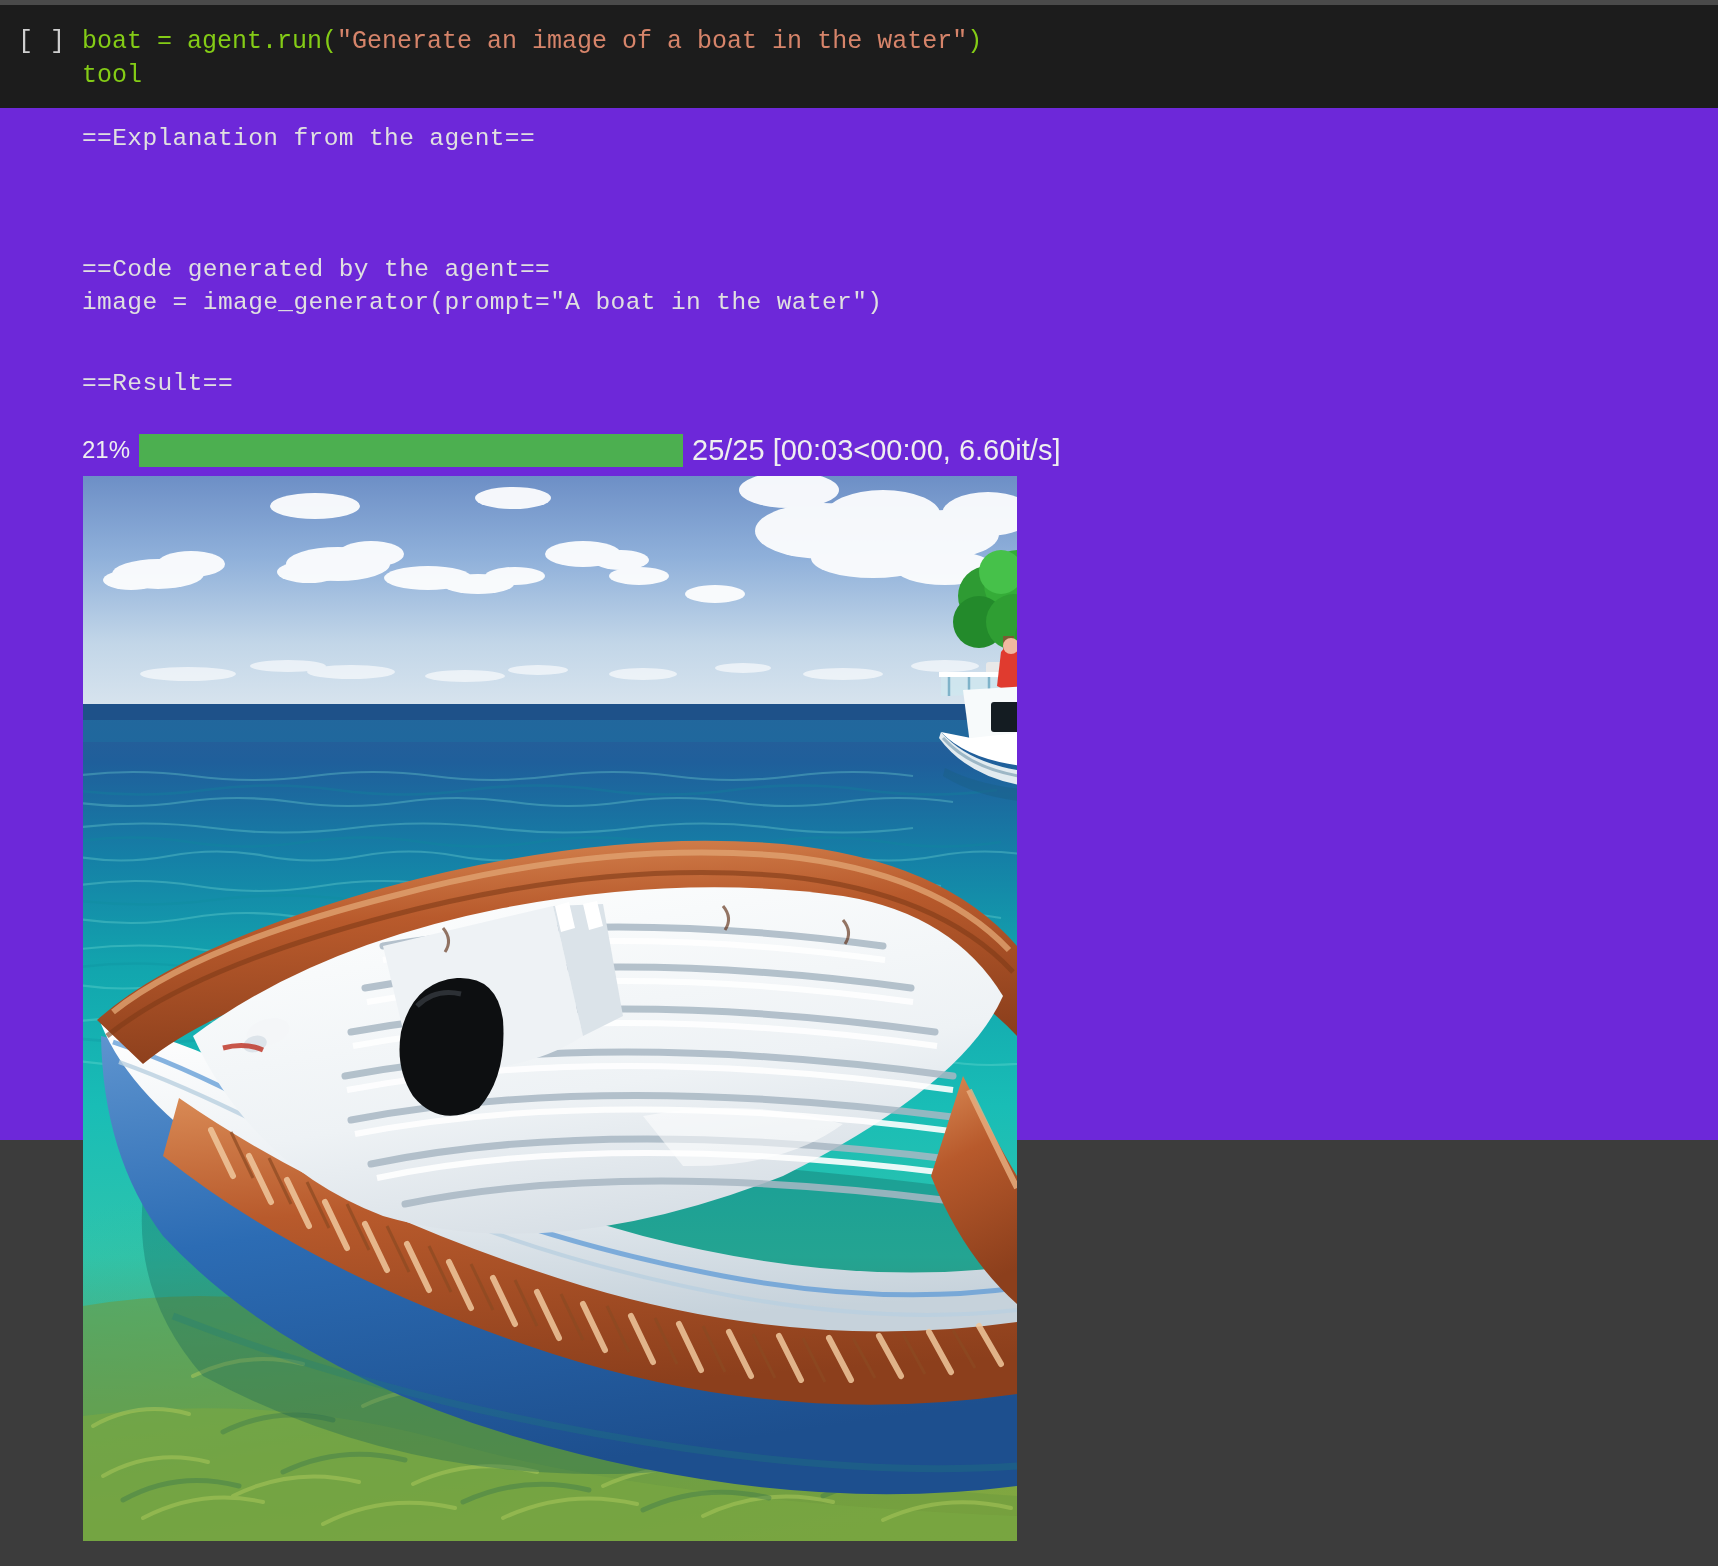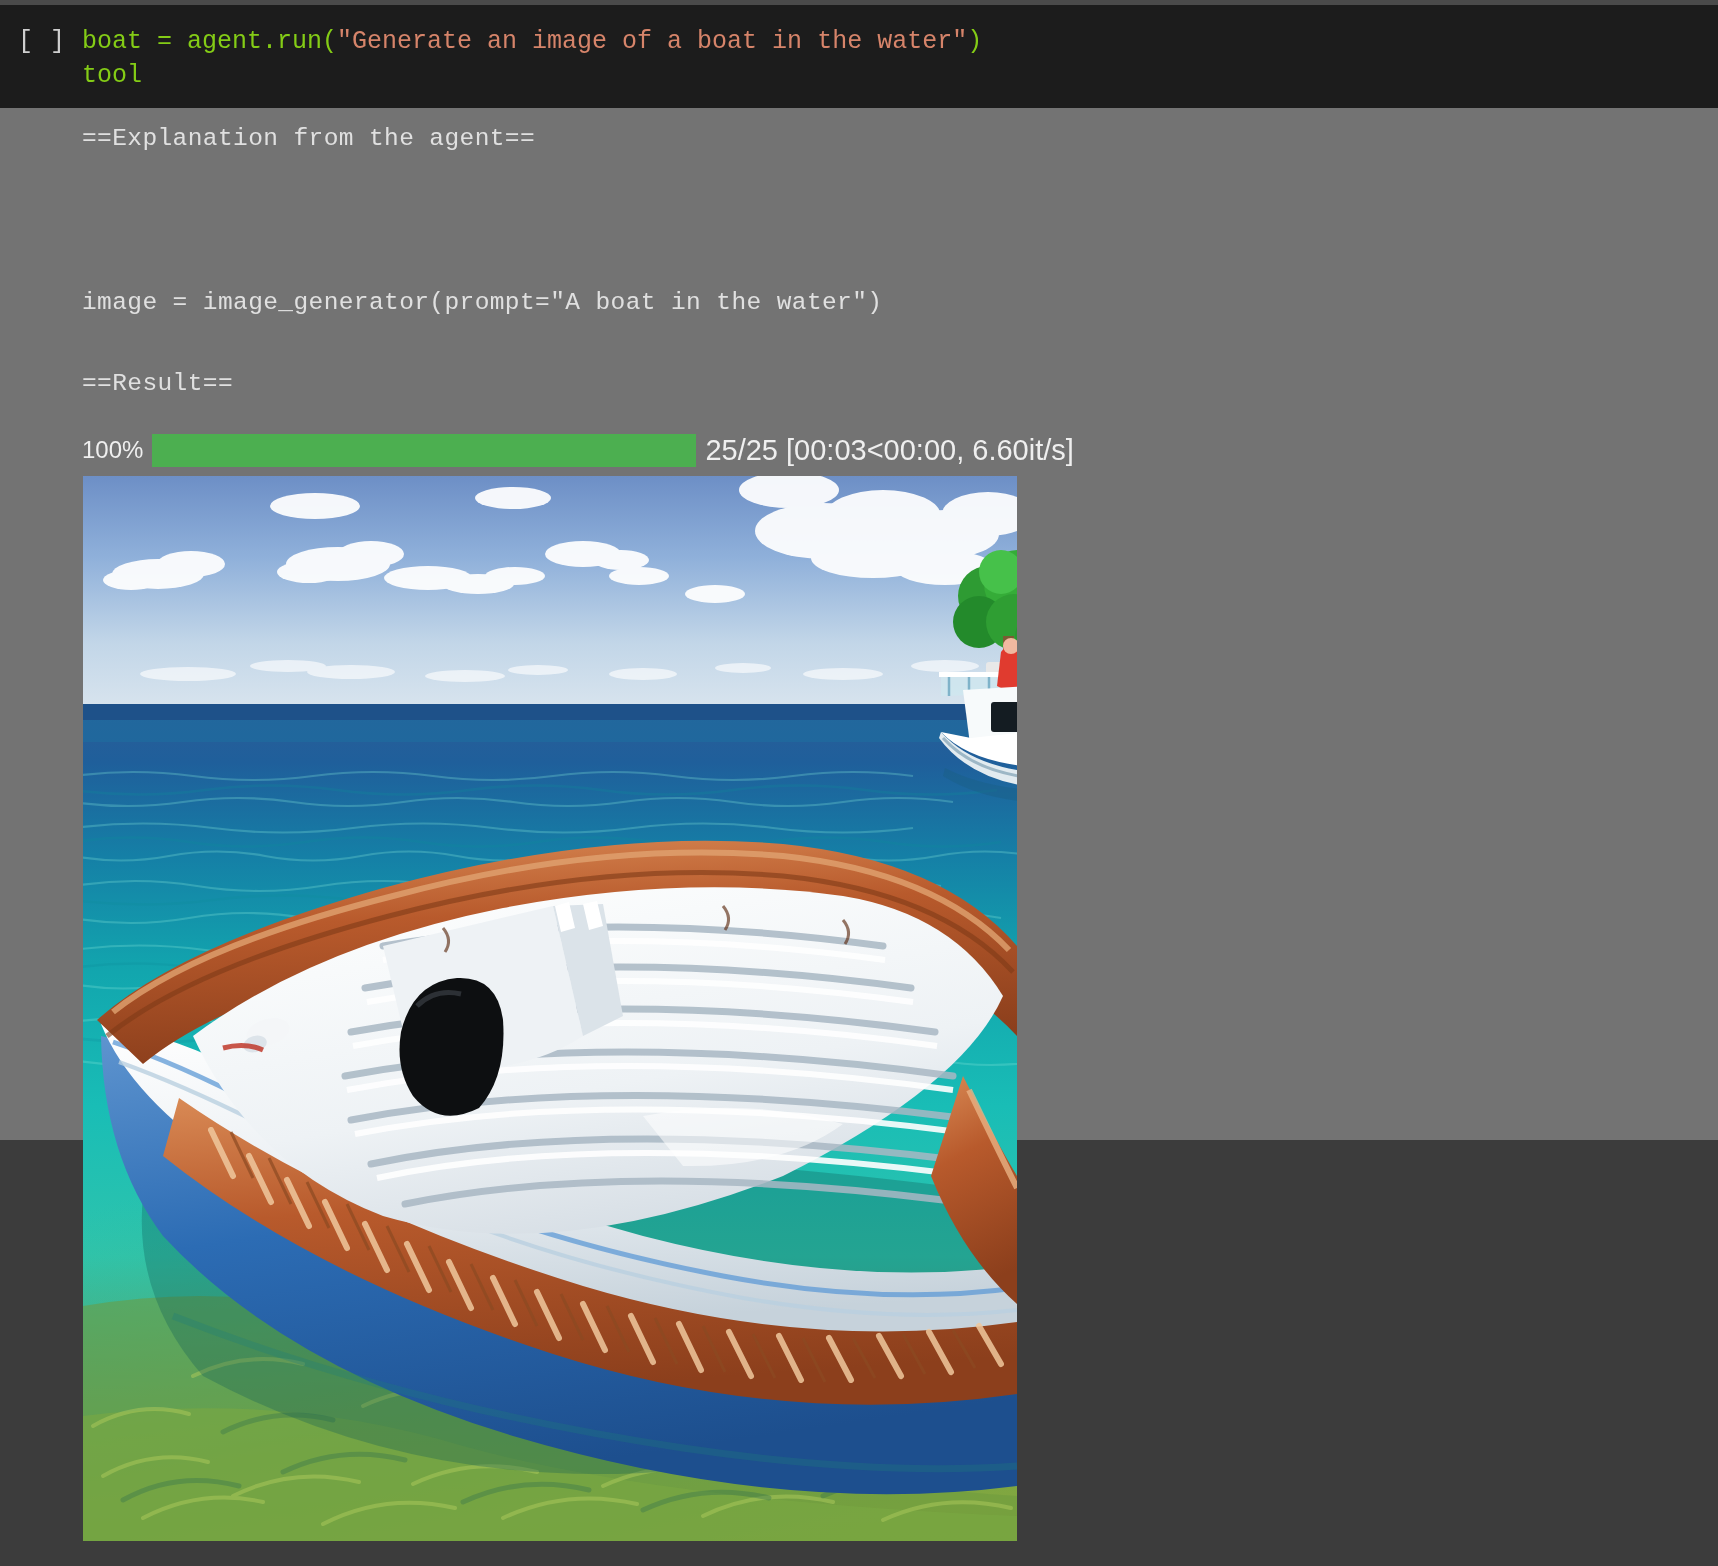--- a/index.html
+++ b/index.html
@@ -65,21 +65,21 @@
   .tok-plain  { color: #84cc16; }
   .tok-string { color: #d6846a; }
 
   
   .output-area {
     position: absolute;
     top: 108px;
     left: 0;
     width: 1718px;
     height: 1032px;
-    background: #737373;
+    background: #6d28d9;
   }
   .stdout {
     position: absolute;
     top: 14px;
     left: 82px;
     font-size: 24.5px;
     line-height: 33px;
     color: #e0e0e0;
     white-space: pre;
     letter-spacing: 0.4px;
@@ -146,26 +146,27 @@
   <div class="code-cell">
     <div class="run-gutter">[ ]</div>
     <div class="code-lines"><span class="tok-plain">boat = agent.run(</span><span class="tok-string">"Generate an image of a boat in the water"</span><span class="tok-plain">)</span>
 <span class="tok-plain">tool</span></div>
   </div>
 
   <div class="output-area">
 
     <div class="stdout" style="top:14px;">==Explanation from the agent==</div>
 
+    <div class="stdout" style="top:145px;">==Code generated by the agent==</div>
     <div class="stdout" style="top:178px;">image = image_generator(prompt="A boat in the water")</div>
 
     <div class="stdout" style="top:259px;">==Result==</div>
 
     <div class="progress-row">
-      <span class="progress-pct">100%</span>
+      <span class="progress-pct">21%</span>
       <span class="progress-track">
         <span class="progress-fill" style="width: 100%; background: rgb(76, 175, 80);"></span>
       </span>
       <span class="progress-stats">25/25 [00:03&lt;00:00, 6.60it/s]</span>
     </div>
 
     <div class="result-image">
       <svg width="934" height="1065" viewBox="0 0 934 1065" xmlns="http://www.w3.org/2000/svg">
         <defs>
           <linearGradient id="skyGrad" x1="0" y1="0" x2="0" y2="1">

